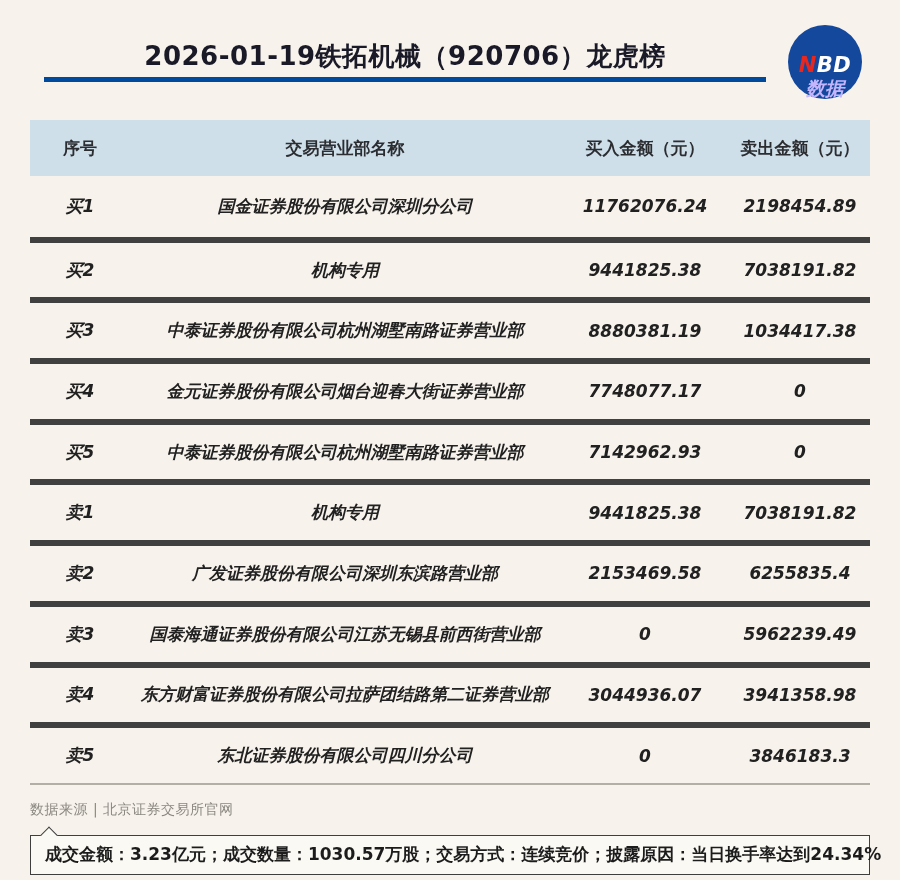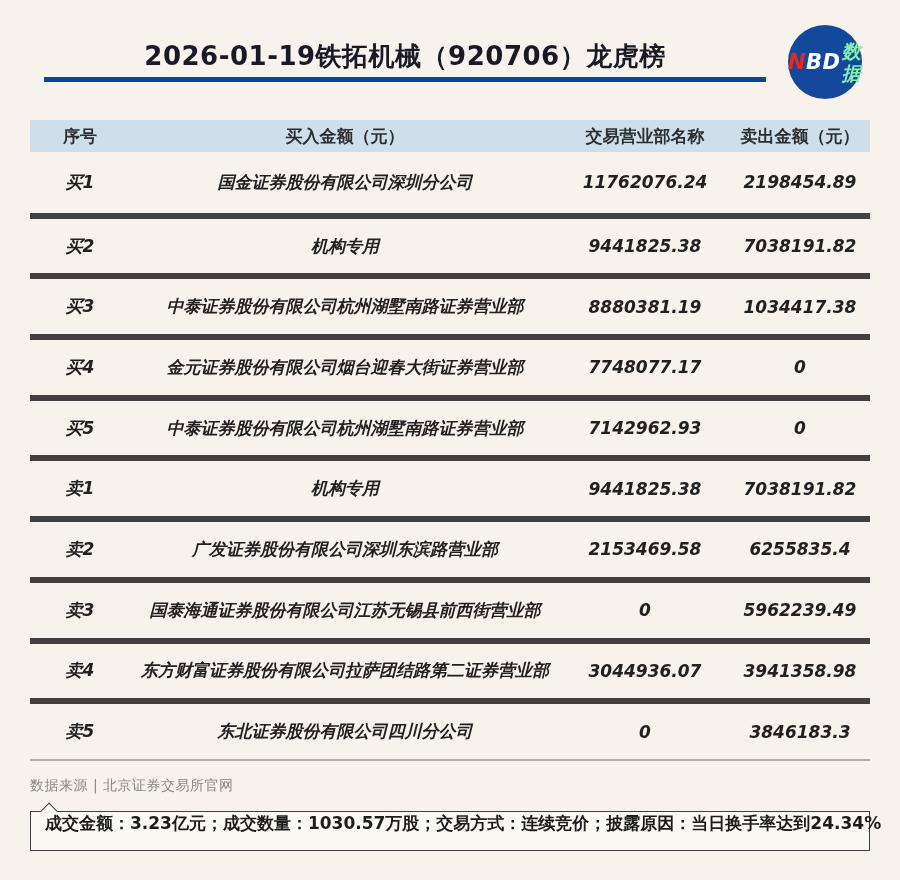--- a/index.html
+++ b/index.html
@@ -40,50 +40,50 @@
   }
   .logo {
     position: absolute;
     right: 8px;
     top: 25px;
     width: 74px;
     height: 74px;
     border-radius: 50%;
     background: #14489c;
     display: flex;
-    flex-direction: row;
+    flex-direction: column;
     align-items: center;
     justify-content: flex-end;
     text-align: center;
   }
   .logo-line1 {
     font-size: 21px;
     line-height: 23px;
     font-weight: 700;
     font-style: italic;
     color: #ffffff;
     letter-spacing: 0.5px;
   }
   .logo-line1 .logo-n { color: #e8281e; }
   .logo-line2 {
     font-size: 19px;
     line-height: 22px;
     font-weight: 700;
     font-style: italic;
-    color: #86efac;
+    color: #c4b5fd;
   }
   
   .table { width: 840px; }
   .trow {
     display: grid;
     grid-template-columns: 100px 430px 170px 140px;
     align-items: center;
   }
   .thead {
-    height: 32px;
+    height: 56px;
     background: #cfdfea;
   }
   .thead .cell {
     font-size: 17px;
     font-weight: 700;
     color: #2b2d31;
   }
   .tbody-row { height: 60.7px; font-style: italic; }
   .tbody-row + .tbody-row { border-top: 6px solid #404040; }
   .cell {
@@ -107,20 +107,21 @@
     letter-spacing: 0.5px;
   }
   .summary-box {
     position: relative;
     margin-top: 16px;
     width: 840px;
     height: 40px;
     border: 1px solid #3f3f3f;
     background: #fbf9f3;
     display: flex;
+    align-items: center;
     padding-left: 14px;
   }
   .summary-caret {
     position: absolute;
     top: -7px;
     left: 12px;
     width: 12px;
     height: 12px;
     background: #fbf9f3;
     border-left: 1px solid #3f3f3f;
@@ -146,22 +147,22 @@
     </div>
     <div class="logo">
       <div class="logo-line1"><span class="logo-n">N</span><span>BD</span></div>
       <div class="logo-line2">数据</div>
     </div>
   </div>
 
   <div class="table">
     <div class="trow thead">
       <div class="cell">序号</div>
+      <div class="cell">交易营业部名称</div>
       <div class="cell">买入金额（元）</div>
-      <div class="cell">交易营业部名称</div>
       <div class="cell">卖出金额（元）</div>
     </div>
     <div>
         <div class="trow tbody-row">
     <div class="cell">买1</div>
     <div class="cell">国金证券股份有限公司深圳分公司</div>
     <div class="cell">11762076.24</div>
     <div class="cell">2198454.89</div>
   </div>
         <div class="trow tbody-row">

